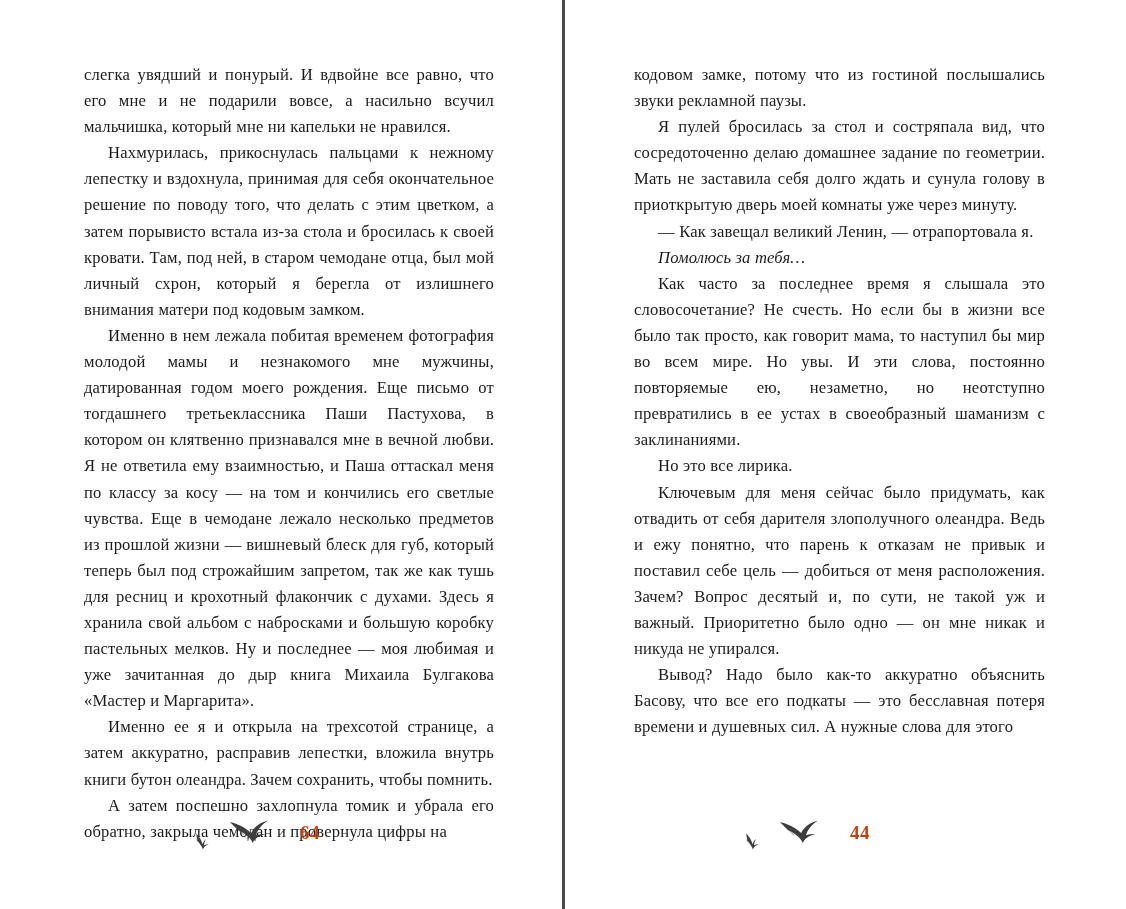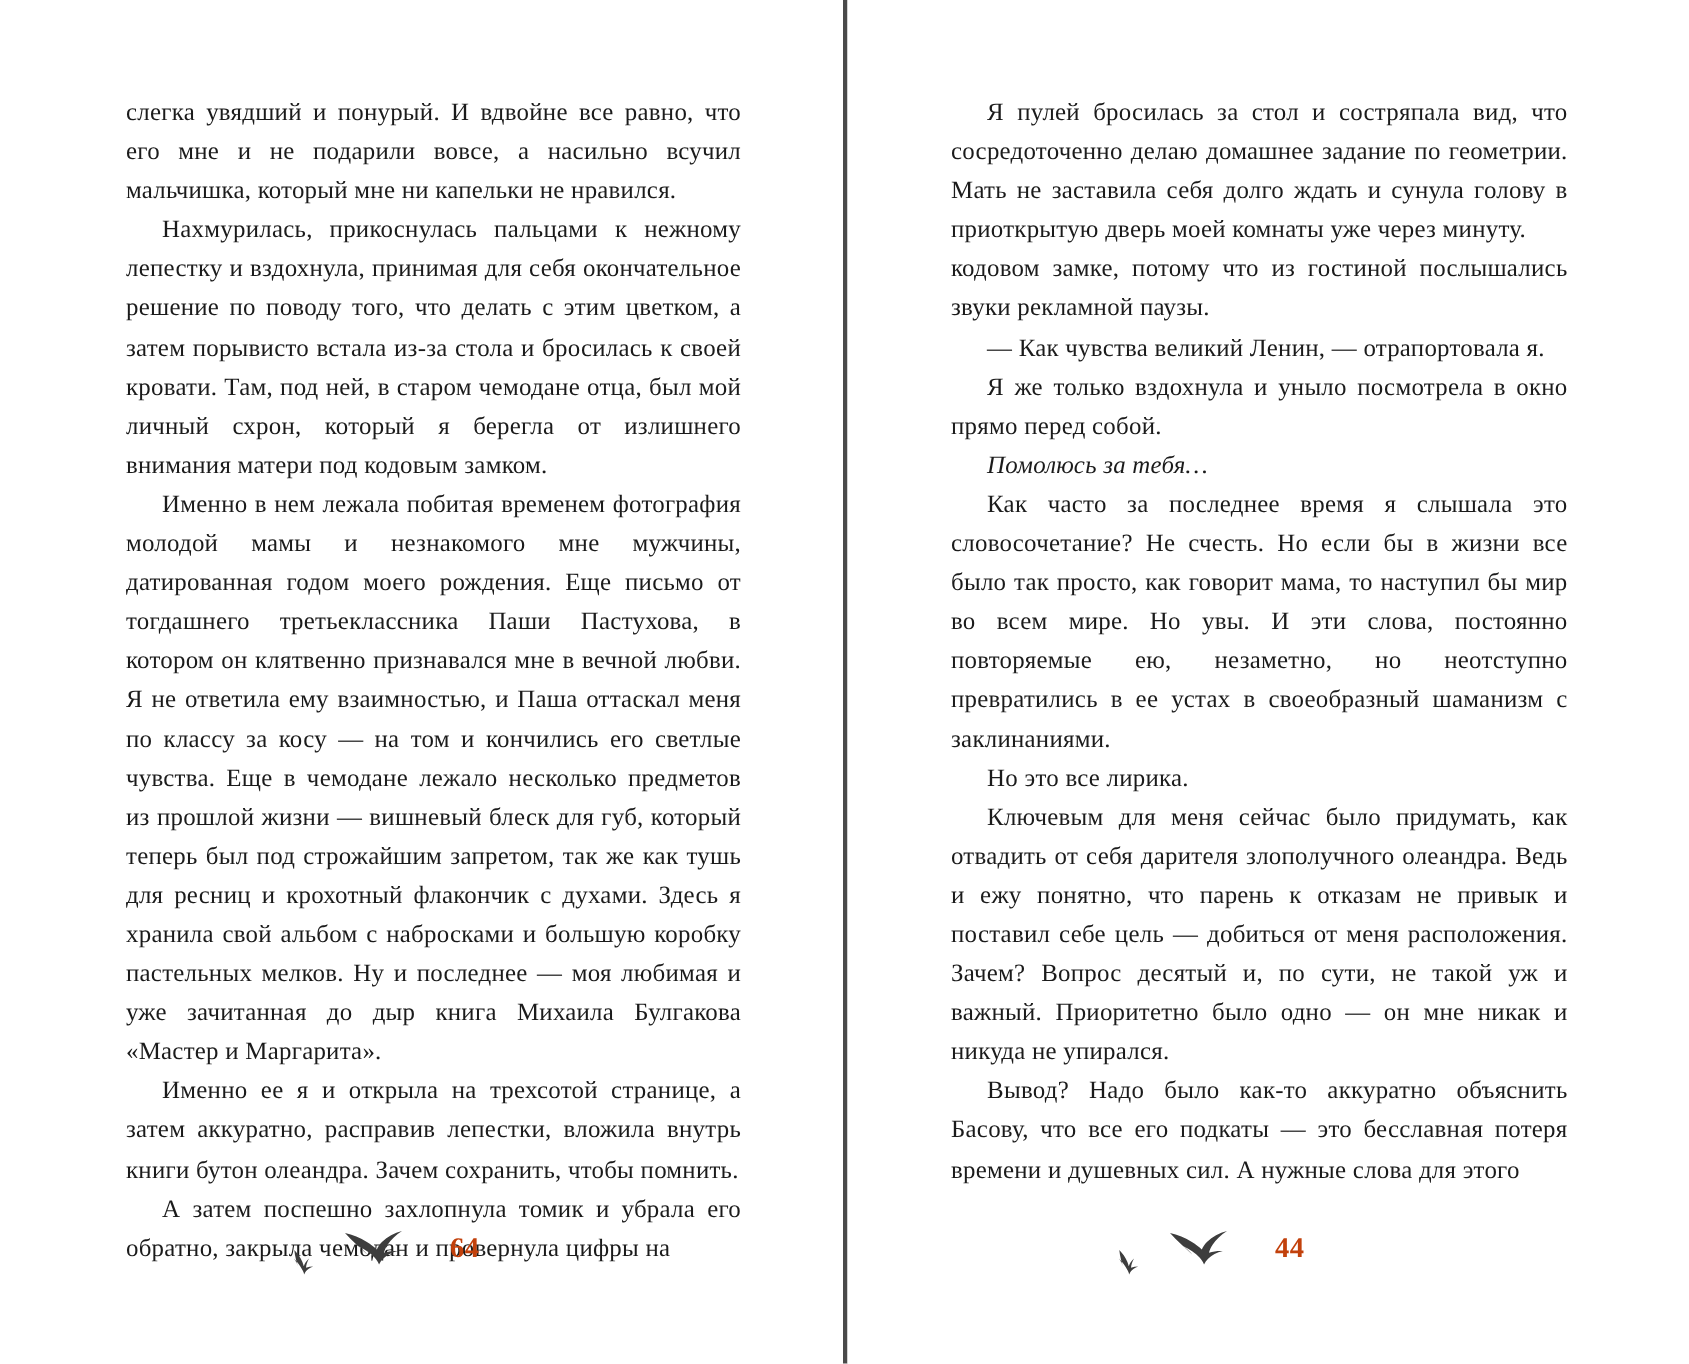--- a/index.html
+++ b/index.html
@@ -138,24 +138,23 @@
         </span>
       </div>
       <span class="page-number">64</span>
     </div>
   </div>
 
   <div class="gutter-line"></div>
 
   <div class="page page-right">
     <div class="text-block">
+      <p class="para cont">кодовом замке, потому что из гостиной послышались звуки рекламной паузы.</p>
       <p class="para">Я пулей бросилась за стол и состряпала вид, что сосредоточенно делаю домашнее задание по геометрии. Мать не заставила себя долго ждать и сунула голову в приоткрытую дверь моей комнаты уже через минуту.</p>
-      <p class="para cont">кодовом замке, потому что из гостиной послышались звуки рекламной паузы.</p>
-      <p class="para">— Как чувства великий Ленин, — отрапортовала я.</p>
-      <p class="para">Я же только вздохнула и уныло посмотрела в окно прямо перед собой.</p>
+      <p class="para">— Как завещал великий Ленин, — отрапортовала я.</p>
       <p class="para italic">Помолюсь за тебя…</p>
       <p class="para">Как часто за последнее время я слышала это словосочетание? Не счесть. Но если бы в жизни все было так просто, как говорит мама, то наступил бы мир во всем мире. Но увы. И эти слова, постоянно повторяемые ею, незаметно, но неотступно превратились в ее устах в своеобразный шаманизм с заклинаниями.</p>
       <p class="para">Но это все лирика.</p>
       <p class="para">Ключевым для меня сейчас было придумать, как отвадить от себя дарителя злополучного олеандра. Ведь и ежу понятно, что парень к отказам не привык и поставил себе цель — добиться от меня расположения. Зачем? Вопрос десятый и, по сути, не такой уж и важный. Приоритетно было одно — он мне никак и никуда не упирался.</p>
       <p class="para">Вывод? Надо было как-то аккуратно объяснить Басову, что все его подкаты — это бесславная потеря времени и душевных сил. А нужные слова для этого</p>
     </div>
 
     <div class="page-footer">
       <div class="bird-group">
         <span class="bird bird-small">

